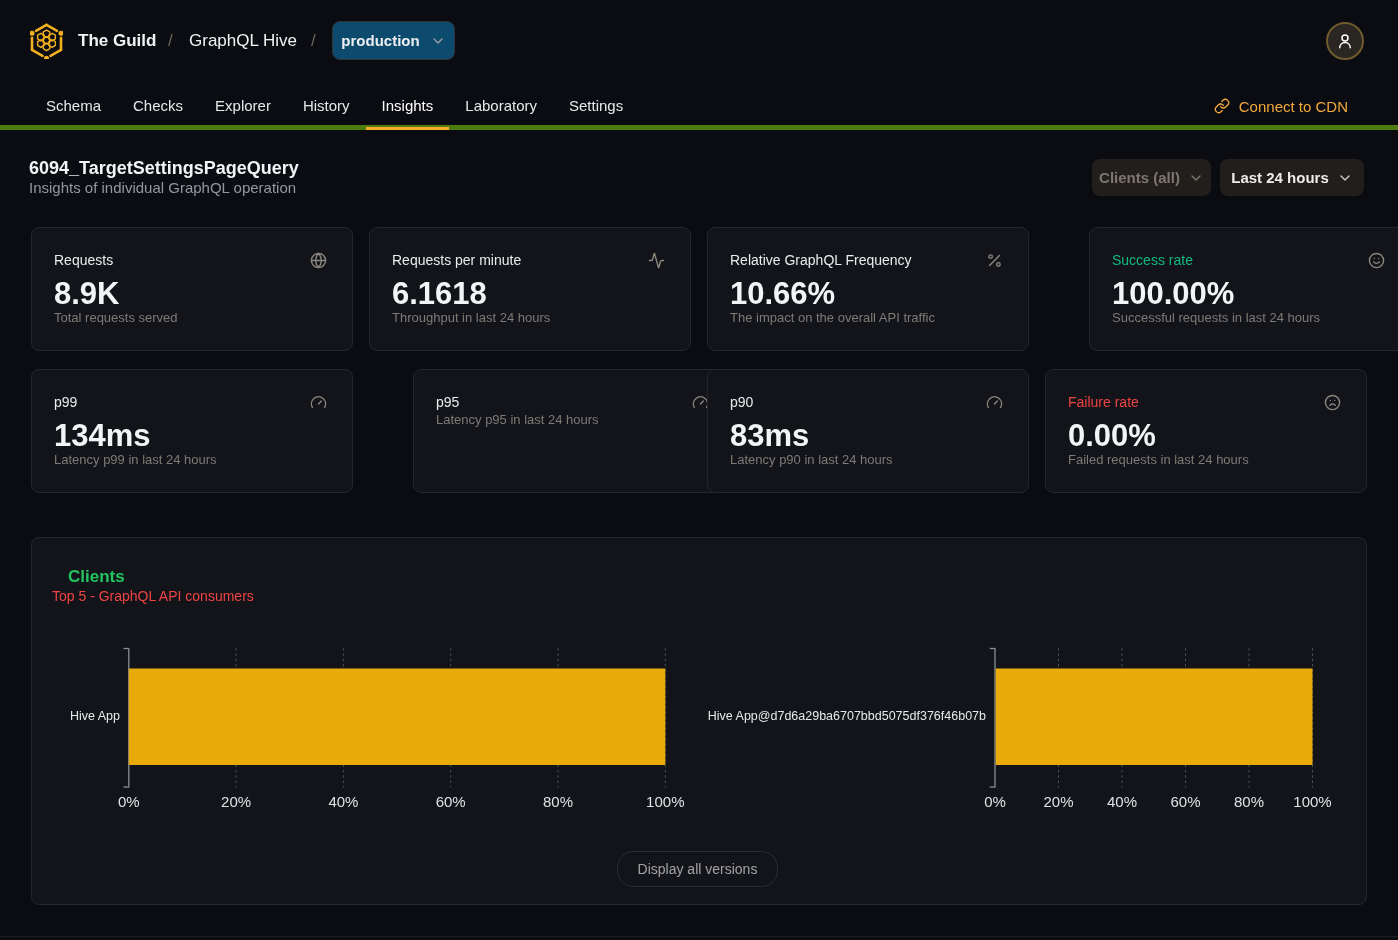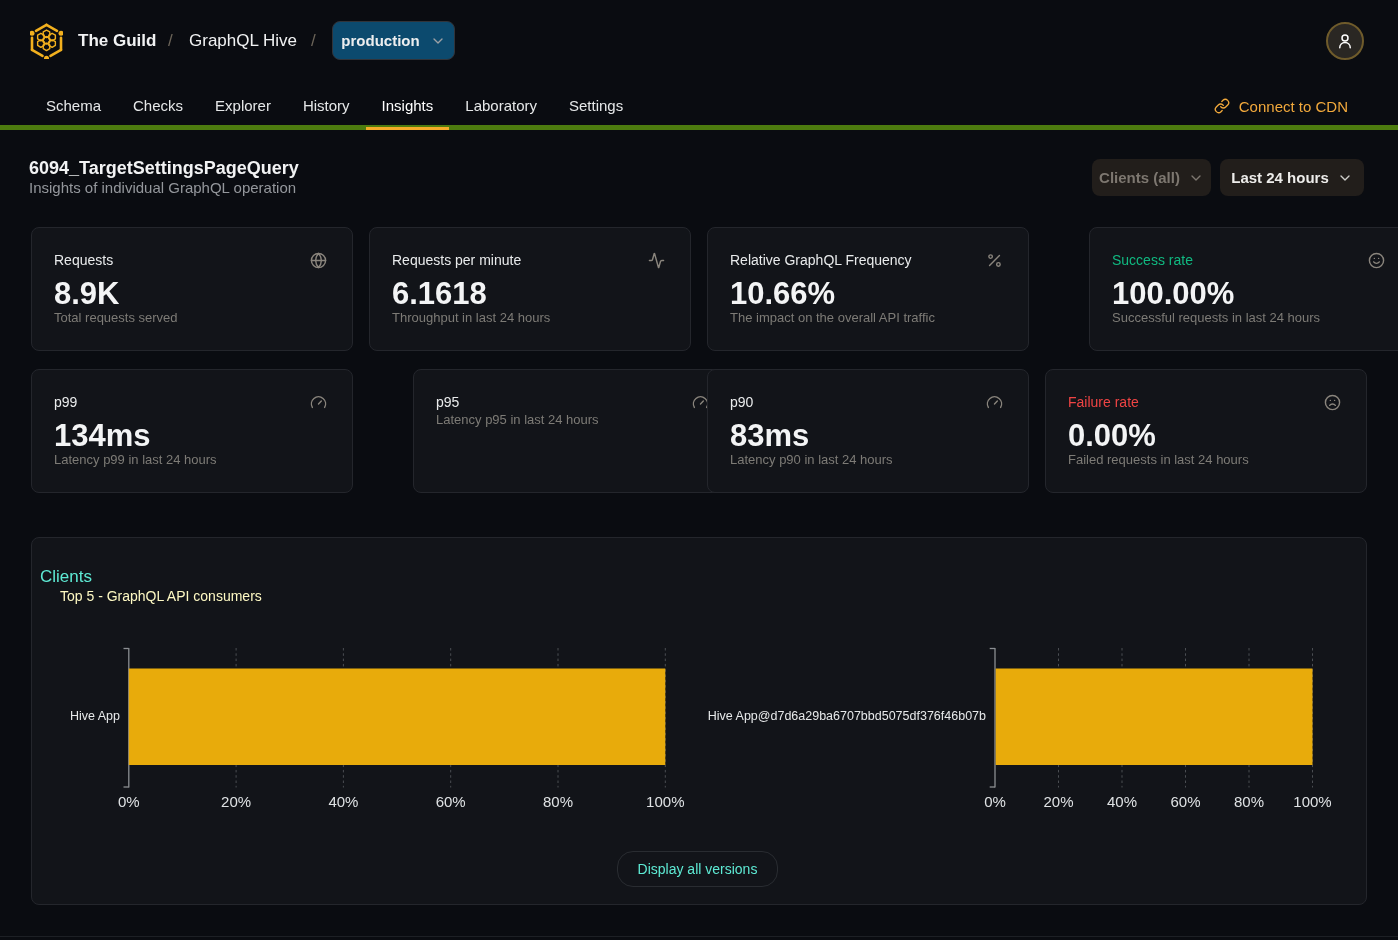--- a/index.html
+++ b/index.html
@@ -46,25 +46,25 @@
   .card .trow { height:20px; }
   .card .ct { font-size:14px; font-weight:500; color:#e9ebec; line-height:20px; }
   .card .ct.green { color:#10b981; }
   .card .ct.red   { color:#ef4444; }
   .card .num  { font-size:31px; font-weight:700; color:#f3f4f5; line-height:32px; margin-top:8px; }
   .card .desc { font-size:13px; color:#7d7b76; line-height:16px; margin-top:0px; }
   .card svg.ic { position:absolute; right:25px; top:24px; }
   
   .bigcard { position:absolute; left:31px; top:537px; width:1336px; height:368px;
              background:#121419; border:1px solid #24262c; border-radius:8px; }
-  .bigcard h2 { position:absolute; left:8px; top:29px; font-size:17px; font-weight:400; color:#5eead4; }
-  .bigcard .sub { position:absolute; left:28px; top:50px; font-size:14px; color:#fef9c3; }
+  .bigcard h2 { position:absolute; left:36px; top:29px; font-size:17px; font-weight:700; color:#22c55e; }
+  .bigcard .sub { position:absolute; left:20px; top:50px; font-size:14px; color:#ef4444; }
   .allver { position:absolute; left:585px; top:313px; width:161px; height:36px;
             background:transparent; border:1px solid #292c31; border-radius:16px;
-            color:#5eead4; font-size:14px; display:flex; align-items:center; justify-content:center; }
+            color:#a3a3a3; font-size:14px; display:flex; align-items:center; justify-content:center; }
   .chartsvg { position:absolute; left:0; top:0; }
   .footline { position:absolute; left:0; top:936px; width:1398px; height:1px; background:#1d2025; }
 </style>
 </head>
 <body>
 
 <div class="topbar">
   <svg class="logo" width="33" height="36" viewBox="0 0 33 36" fill="none">
 
     <g stroke="#f2b01e" stroke-width="2.6" stroke-linecap="round" fill="none">

